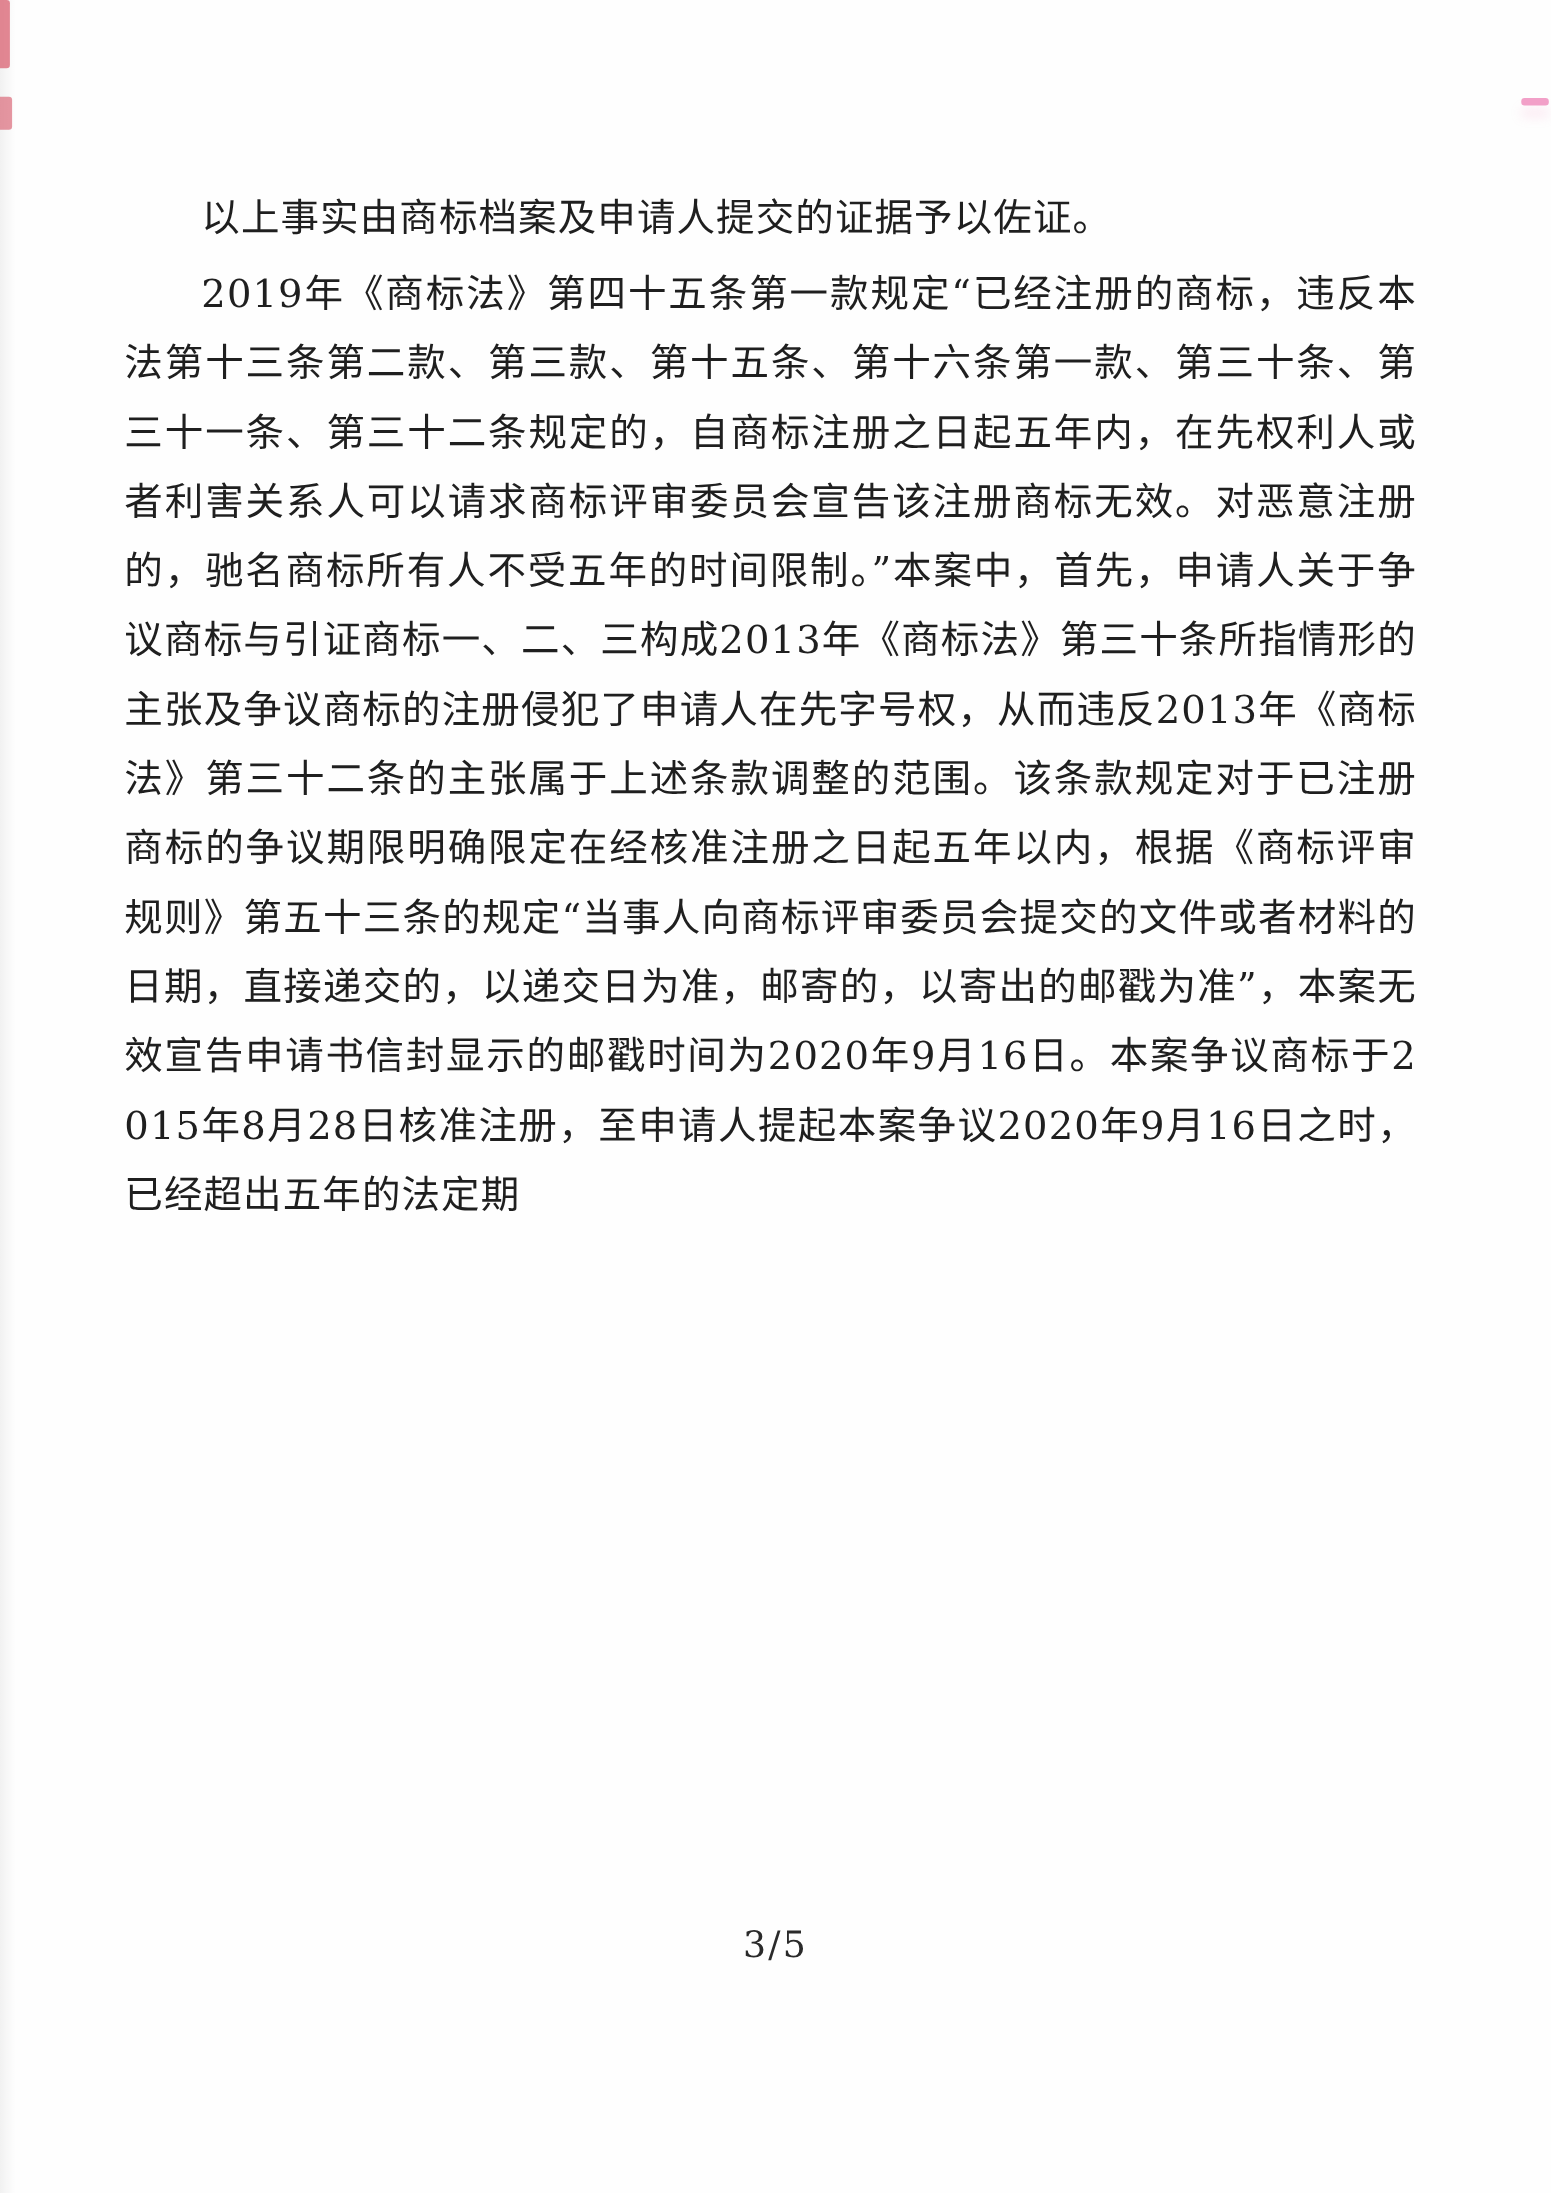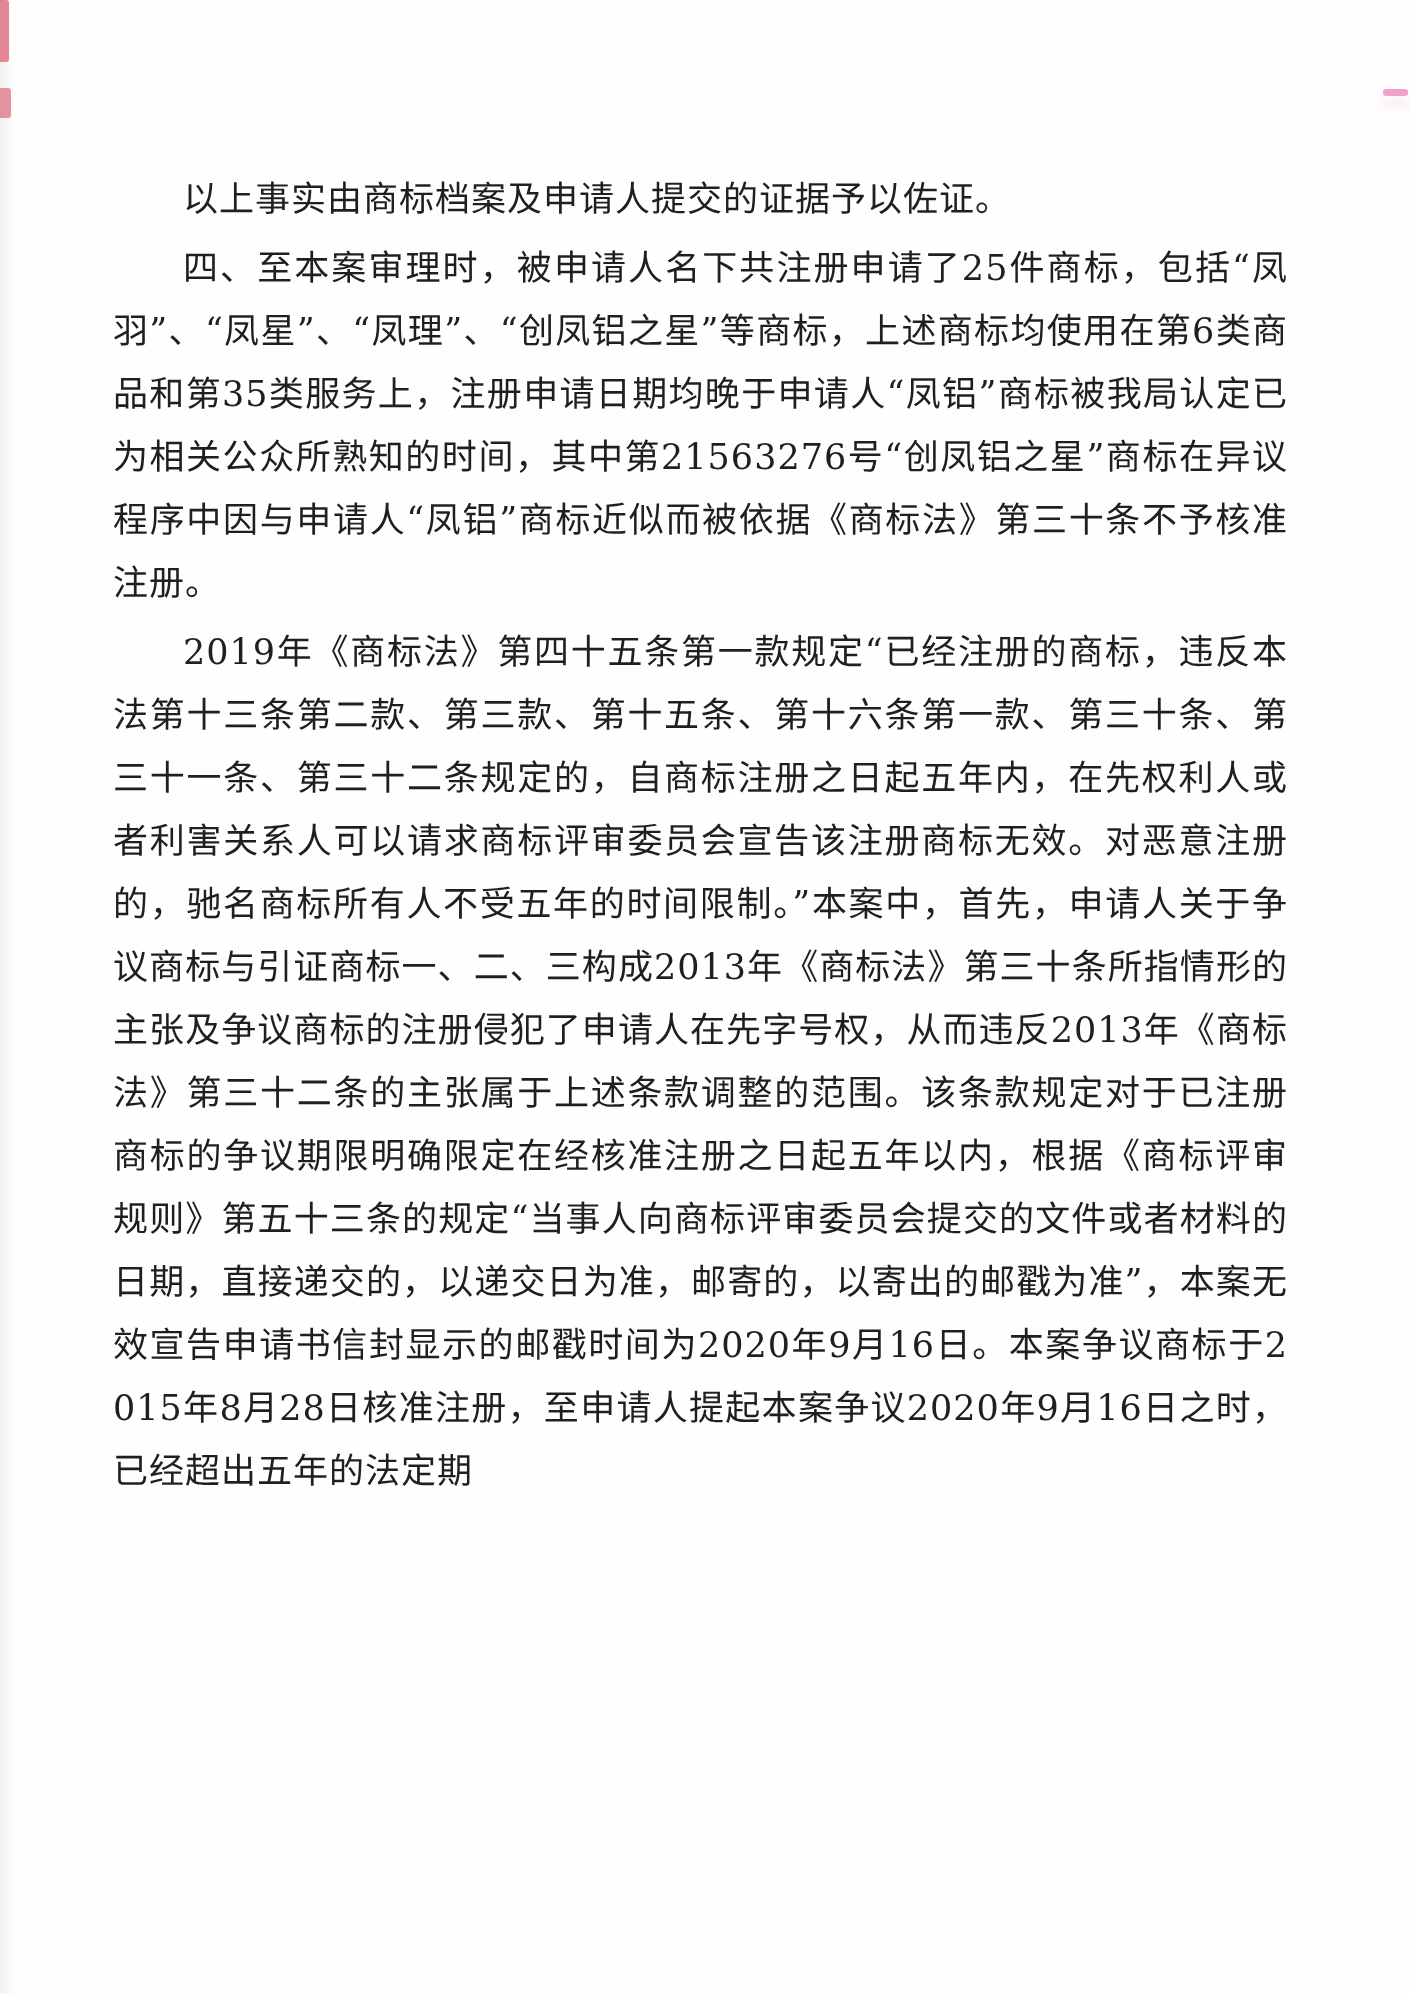--- a/index.html
+++ b/index.html
@@ -89,18 +89,18 @@
 <body>
 
 <div class="page">
 
   <div class="red-streak-top"></div>
   <div class="red-streak-lower"></div>
   <div class="pink-dash"></div>
 
   <div class="body-text">
     <p>以上事实由商标档案及申请人提交的证据予以佐证。</p>
-    <p>四、至本案审理时，被申请人名下共注册申请了25件商标，包括“凤羽”、“凤星”、“凤理”、“创凤铝之星”等商标，上述商标均使用在第6类商品和第35类服务上，注册申请日期均晚于申请人“凤铝”商标被我局认定已为相关公众所熟知的时间，其中第21563276号“创凤铝之星”商标在异议程序中因与申请人“凤铝”商标近似而被依据《商标法》第三十条不予核准注册。</p>
     <p>2019年《商标法》第四十五条第一款规定“已经注册的商标，违反本法第十三条第二款、第三款、第十五条、第十六条第一款、第三十条、第三十一条、第三十二条规定的，自商标注册之日起五年内，在先权利人或者利害关系人可以请求商标评审委员会宣告该注册商标无效。对恶意注册的，驰名商标所有人不受五年的时间限制。”本案中，首先，申请人关于争议商标与引证商标一、二、三构成2013年《商标法》第三十条所指情形的主张及争议商标的注册侵犯了申请人在先字号权，从而违反2013年《商标法》第三十二条的主张属于上述条款调整的范围。该条款规定对于已注册商标的争议期限明确限定在经核准注册之日起五年以内，根据《商标评审规则》第五十三条的规定“当事人向商标评审委员会提交的文件或者材料的日期，直接递交的，以递交日为准，邮寄的，以寄出的邮戳为准”，本案无效宣告申请书信封显示的邮戳时间为2020年9月16日。本案争议商标于2015年8月28日核准注册，至申请人提起本案争议2020年9月16日之时，已经超出五年的法定期</p>
   </div>
 
+  <div class="page-number">3/5</div>
 
 </div>
 
 </body></html>

